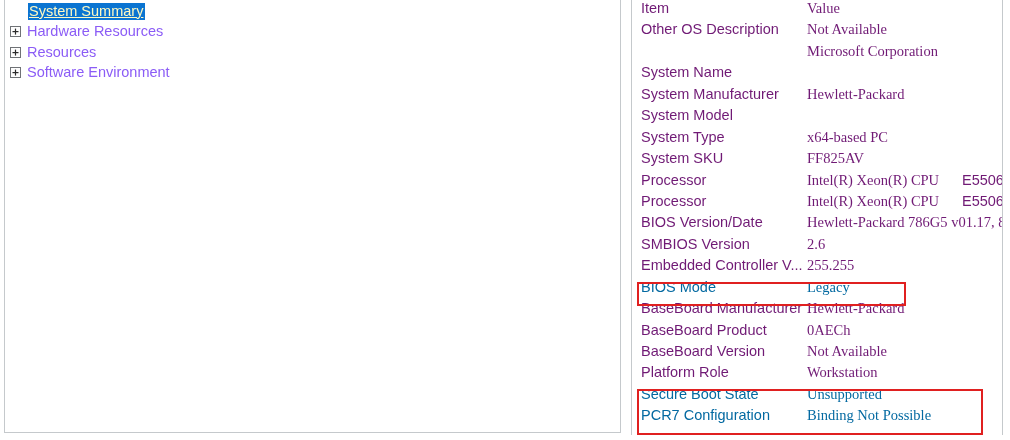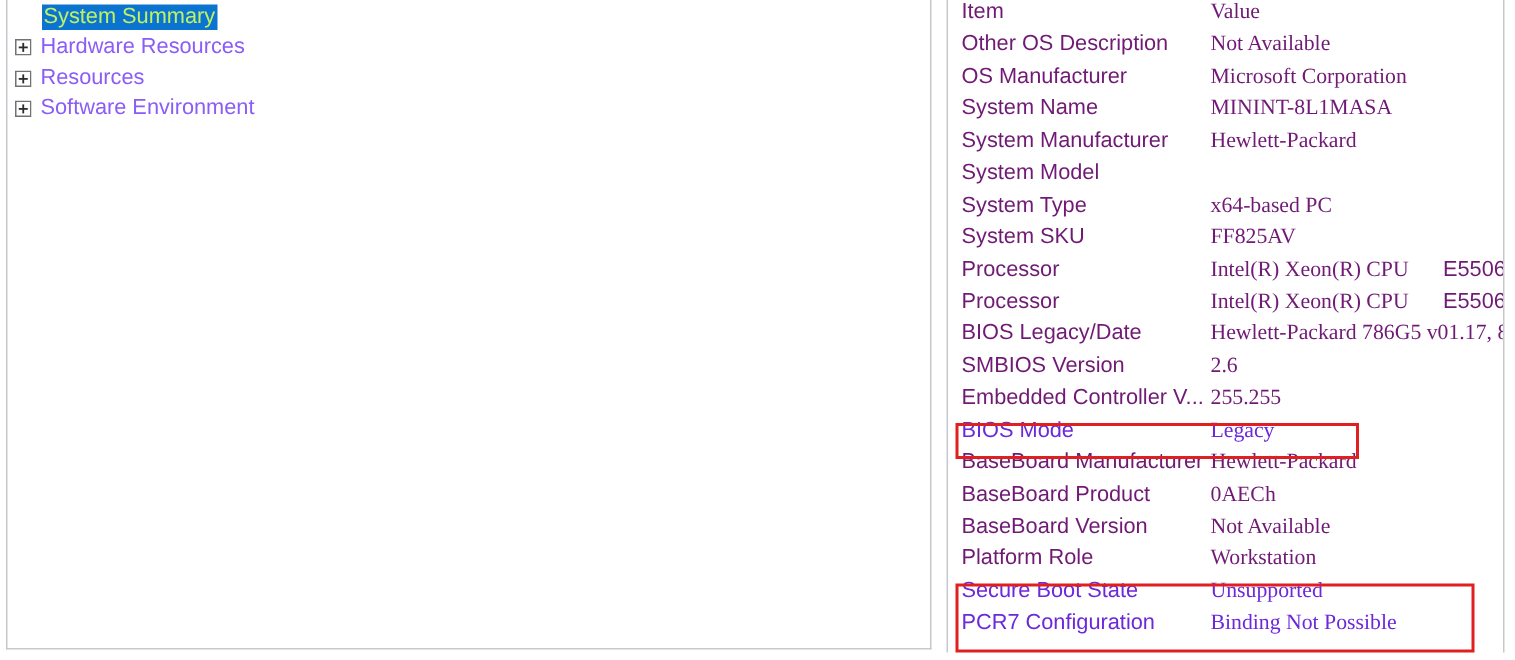--- a/index.html
+++ b/index.html
@@ -62,21 +62,22 @@
   .expander.blank { visibility: hidden; }
   .tree-label {
     font-size: 14.5px;
     color: #8b5cf6;
     white-space: nowrap;
     line-height: 1;
     padding: 1px 2px 2px 1px;
   }
   .tree-row.selected .tree-label {
     background: #0b74d1;
-    color: #bef264;
+    color: #fef9c3;
+    text-decoration: underline;
   }
 
   
   .detail-pane {
     position: absolute;
     left: 631px;
     top: -2px;
     width: 372px;
     height: 437px;
     background: #ffffff;
@@ -100,21 +101,21 @@
     position: absolute;
     top: 2px;
     font-size: 14.5px;
     color: #701a75;
     line-height: 17px;
     white-space: nowrap;
   }
   .dcell.item { left: 9px; }
   .dcell.value { left: 175px; font-family: Liberation Serif, serif; }
   .dcell.extra { left: 330px; }
-  .drow.hl .dcell { color: #6d28d9; }
+  .drow.hl .dcell { color: #0369a1; }
 
   
   .redbox {
     position: absolute;
     border: 2px solid #e02020;
     box-sizing: border-box;
     pointer-events: none;
   }
   #redbox-bios {
     left: 637px;
@@ -177,26 +178,24 @@
     <div class="detail-inner" id="detail-rows">
         <div class="drow">
           <span class="dcell item">Item</span>
           <span class="dcell value">Value</span>
         </div>
         <div class="drow">
           <span class="dcell item">Other OS Description</span>
           <span class="dcell value">Not Available</span>
         </div>
         <div class="drow">
-          <span class="dcell item">OS Manufacturer</span>
           <span class="dcell value">Microsoft Corporation</span>
         </div>
         <div class="drow">
           <span class="dcell item">System Name</span>
-          <span class="dcell value">MININT-8L1MASA</span>
         </div>
         <div class="drow">
           <span class="dcell item">System Manufacturer</span>
           <span class="dcell value">Hewlett-Packard</span>
         </div>
         <div class="drow">
           <span class="dcell item">System Model</span>
         </div>
         <div class="drow">
           <span class="dcell item">System Type</span>
@@ -210,21 +209,21 @@
           <span class="dcell item">Processor</span>
           <span class="dcell value">Intel(R) Xeon(R) CPU</span>
           <span class="dcell extra">E5506</span>
         </div>
         <div class="drow">
           <span class="dcell item">Processor</span>
           <span class="dcell value">Intel(R) Xeon(R) CPU</span>
           <span class="dcell extra">E5506</span>
         </div>
         <div class="drow">
-          <span class="dcell item">BIOS Legacy/Date</span>
+          <span class="dcell item">BIOS Version/Date</span>
           <span class="dcell value">Hewlett-Packard 786G5 v01.17, 8/</span>
         </div>
         <div class="drow">
           <span class="dcell item">SMBIOS Version</span>
           <span class="dcell value">2.6</span>
         </div>
         <div class="drow">
           <span class="dcell item">Embedded Controller V...</span>
           <span class="dcell value">255.255</span>
         </div>

